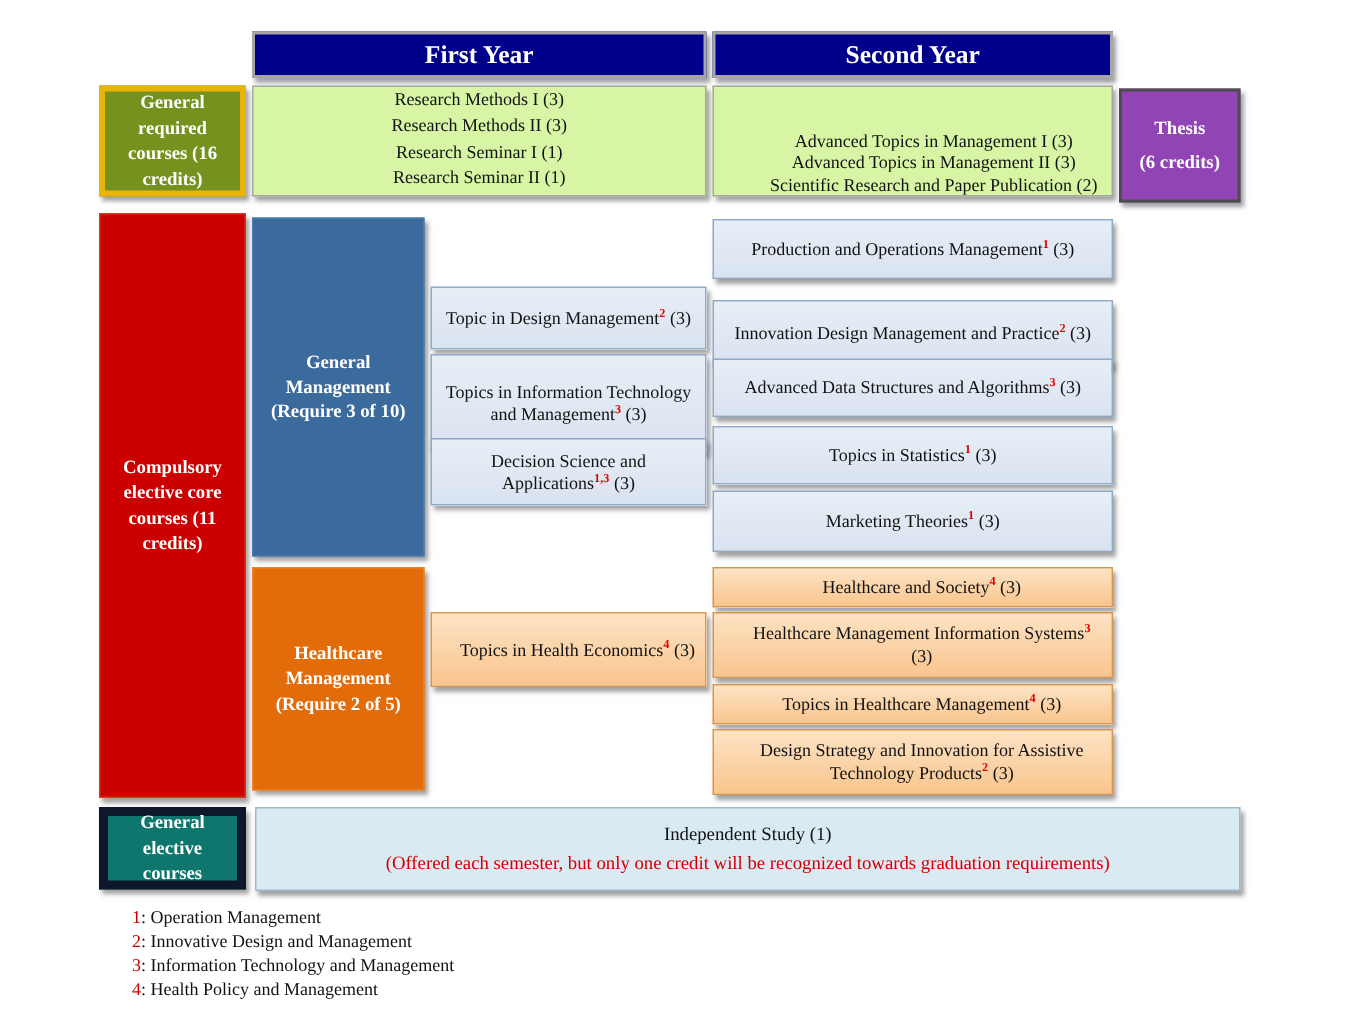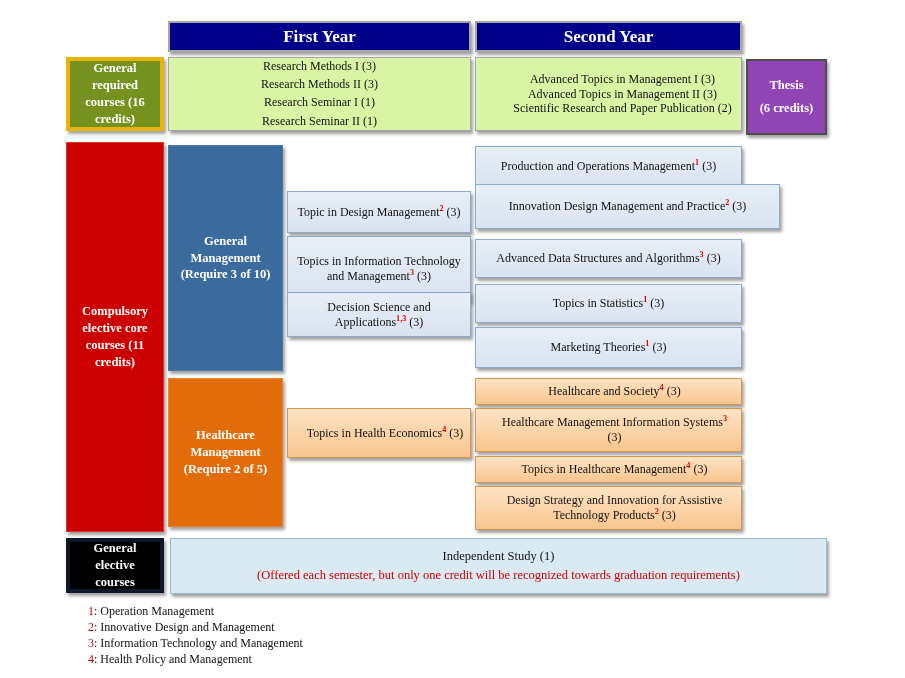--- a/index.html
+++ b/index.html
@@ -18,28 +18,28 @@
   
   .year-header {
     background:#00008B; border:2px solid #a6a6a6; color:#fff;
     font-weight:bold; font-size:17px;
   }
 
   
   .cat-label { color:#fff; font-weight:bold; font-size:12.5px; line-height:1.35; padding:2px 5px; }
   .olive  { background:#75921E; border:4px solid #eab308; }
   .red    { background:#CC0000; border:1px solid #d43b1e; }
-  .bblue  { background:#000000; border:4px solid #0f172a;justify-content:flex-end; }
+  .bblue  { background:#0f766e; border:6px solid #0f172a;justify-content:flex-end; }
 
   
   .green-box {
     background:#D7F5A5; border:1px solid #a6a6a6;
-    font-size:12px; line-height:1.45; flex-direction:column; justify-content:space-between;
+    font-size:12px; line-height:1.45; flex-direction:column; justify-content:flex-start;
   }
-  .green-box.spread { justify-content:center; line-height:1.2;padding-left:28px; }
+  .green-box.spread { justify-content:flex-end; line-height:1.2;padding-left:28px; }
 
   
   .thesis {
     background:#9144B4; border:2px solid #4d4d4d; color:#fff; font-weight:bold;
     font-size:12.5px; flex-direction:column; gap:8px;
   }
 
   
   .gm-block { background:#3A6B9C; color:#fff; font-weight:bold; font-size:12.5px;
               flex-direction:column; line-height:1.35; border:1px solid #4a7aa9; }
@@ -121,21 +121,21 @@
   <div class="box course course-blue shadow" style="left:287px;top:236px;width:184px;height:66px">
     <div><span>Topics in Information Technology and Management</span><sup class="fn-sup">3</sup> <span>(3)</span></div>
   </div>
   <div class="box course course-blue shadow" style="left:287px;top:292px;width:184px;height:45px">
     <div><span>Decision Science and Applications</span><sup class="fn-sup">1,3</sup> <span>(3)</span></div>
   </div>
 
   <div class="box course course-blue shadow" style="left:475px;top:146px;width:267px;height:40px">
     <div><span>Production and Operations Management</span><sup class="fn-sup">1</sup> <span>(3)</span></div>
   </div>
-  <div class="box course course-blue shadow" style="left:475px;top:184px;width:305px;height:45px">
+  <div class="box course course-blue shadow" style="left:475px;top:200px;width:267px;height:45px">
     <div><span>Innovation Design Management and Practice</span><sup class="fn-sup">2</sup> <span>(3)</span></div>
   </div>
   <div class="box course course-blue shadow" style="left:475px;top:239px;width:267px;height:39px">
     <div><span>Advanced Data Structures and Algorithms</span><sup class="fn-sup">3</sup> <span>(3)</span></div>
   </div>
   <div class="box course course-blue shadow" style="left:475px;top:284px;width:267px;height:39px">
     <div><span>Topics in Statistics</span><sup class="fn-sup">1</sup> <span>(3)</span></div>
   </div>
   <div class="box course course-blue shadow" style="left:475px;top:327px;width:267px;height:41px">
     <div><span>Marketing Theories</span><sup class="fn-sup">1</sup> <span>(3)</span></div>

